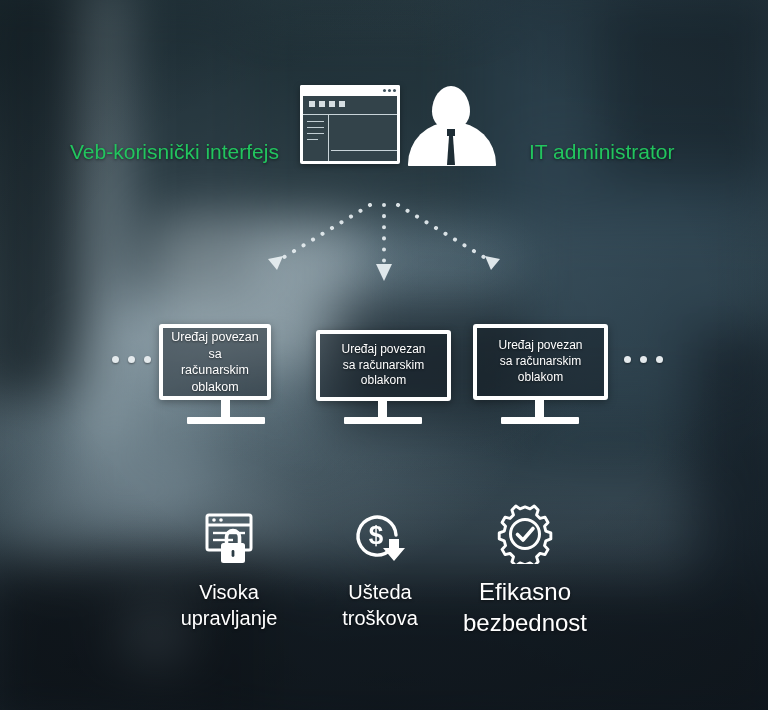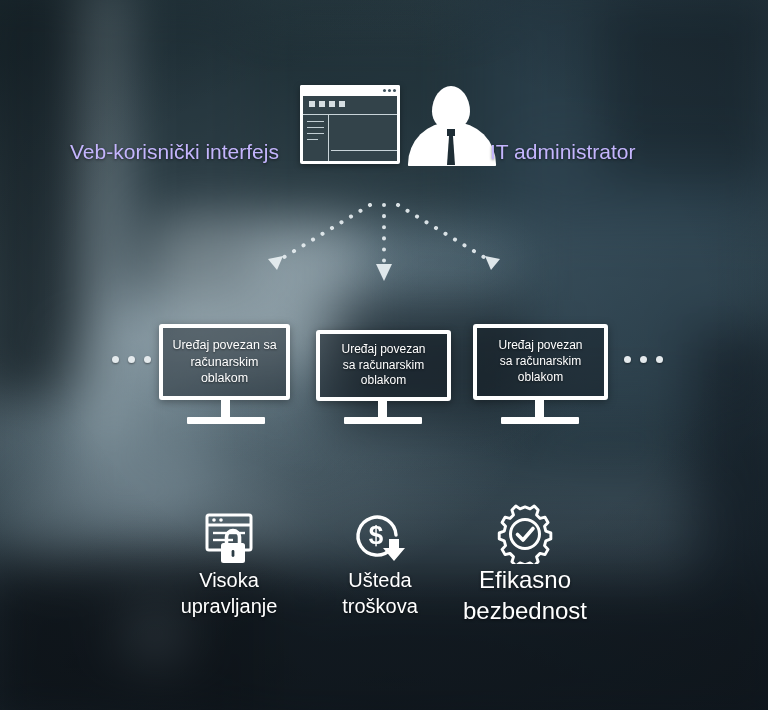--- a/index.html
+++ b/index.html
@@ -40,21 +40,21 @@
   .b14{left:120px;top:600px;width:70px;height:70px;background:rgba(120,138,148,.28);border-radius:50%;}
   .b15{left:600px;top:0px;width:170px;height:180px;background:rgba(22,34,42,.6);}
   .b16{left:690px;top:330px;width:100px;height:260px;background:rgba(20,30,38,.7);}
   .bg-vignette{
     position:absolute;inset:0;
     background:radial-gradient(110% 95% at 50% 45%, rgba(0,0,0,0) 38%, rgba(6,10,14,.55) 100%);
   }
 
   
   .wlabel{
-    position:absolute;color:#c4b5fd;
+    position:absolute;color:#22c55e;
     text-shadow:0 1px 3px rgba(0,0,0,.55);
     white-space:nowrap;
   }
 
   
   .browser{
     position:absolute;left:300px;top:85px;width:100px;height:79px;
     background:#fff;border-radius:2px;
     box-shadow:0 2px 6px rgba(0,0,0,.35);
     overflow:hidden;
@@ -111,21 +111,21 @@
   .mon-base{position:absolute;background:#fff;border-radius:1px;}
 
   .dots3{position:absolute;display:flex;gap:9px;}
   .dots3 i{width:7px;height:7px;border-radius:50%;background:#e4eaed;display:block;
            box-shadow:0 1px 2px rgba(0,0,0,.4);}
 
   
   .feature{position:absolute;text-align:center;}
   .feature .ficon{display:flex;justify-content:center;align-items:flex-end;height:62px;}
   .feature .flabel{
-    color:#fff;line-height:1.3;
+    color:#fff;line-height:1.3;margin-top:12px;
     text-shadow:0 1px 3px rgba(0,0,0,.55);
     text-align:center;
   }
 </style>
 </head>
 <body>
 
 <div id="stage">
 
   <div class="bg-base"></div>
@@ -177,21 +177,21 @@
 
   <div class="person">
     <div class="p-head"></div>
     <div class="p-body"></div>
     <div class="p-knot"></div>
     <div class="p-tie"></div>
   </div>
 
   <div class="wlabel" style="left:70px;top:140px;font-size:21px;">Veb-korisnički interfejs</div>
 
-  <div class="wlabel" style="left:490px;top:140px;font-size:21px;">IT administrator</div>
+  <div class="wlabel" style="left:529px;top:140px;font-size:21px;">IT administrator</div>
 
   <svg class="arrows" viewBox="0 0 768 710">
     <g stroke="#e7eef1" stroke-width="4" stroke-linecap="round" stroke-dasharray="0.1 11" fill="none" opacity="0.92">
       <line x1="370" y1="205" x2="276" y2="262"></line>
       <line x1="384" y1="205" x2="384" y2="266"></line>
       <line x1="398" y1="205" x2="492" y2="262"></line>
     </g>
     <g fill="#e7eef1" opacity="0.95">
       <path d="M268 259 L283 256 L277 270 Z"></path>
       <path d="M376 264 L392 264 L384 281 Z"></path>
@@ -199,21 +199,21 @@
     </g>
   </svg>
 
   <div class="dots3" style="left:112px;top:356px;">
     <i></i>
       <i></i>
       <i></i>
   </div>
 
   <div class="monitor" style="left:159px;top:324px;width:135px;">
-    <div class="mon-screen" style="width:131px;height:76px;">
+    <div class="mon-screen" style="width:112px;height:76px;">
       <div class="mon-text" style="font-size:12.5px;">
         <div>Uređaj povezan sa</div>
         <div>računarskim oblakom</div>
       </div>
     </div>
     <div class="mon-neck" style="left:62px;top:76px;width:9px;height:17px;"></div>
     <div class="mon-base" style="left:28px;top:93px;width:78px;height:7px;"></div>
   </div>
 
   <div class="monitor" style="left:316px;top:330px;width:135px;">

